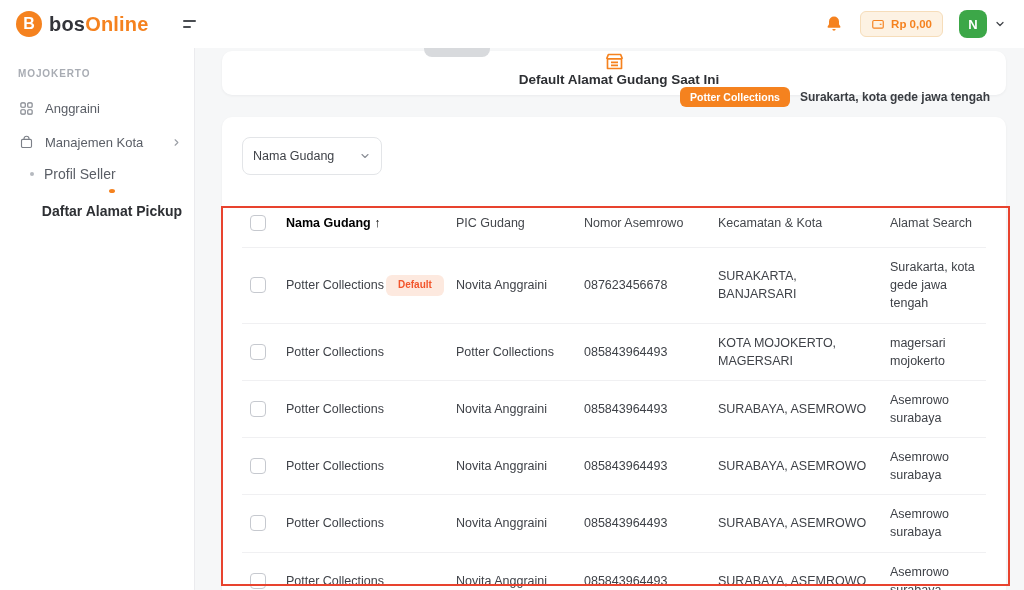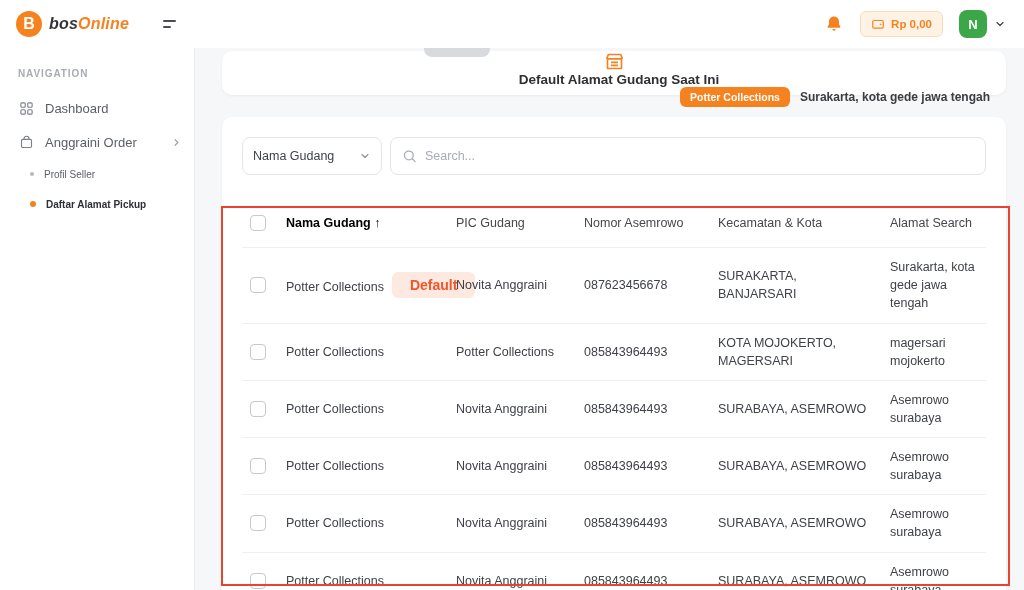--- a/index.html
+++ b/index.html
@@ -16,21 +16,21 @@
   .header {
     position: absolute; top: 0; left: 0; right: 0; height: 48px;
     background: #fff; display: flex; align-items: center; z-index: 5;
   }
   .logo { display: flex; align-items: center; gap: 7px; margin-left: 16px; }
   .logo-circle {
     width: 26px; height: 26px; border-radius: 50%; background: #F5821F;
     color: #fff; font-weight: 800; font-size: 16px;
     display: grid; place-items: center;
   }
-  .logo-text { font-size: 16px; font-weight: 800; color: #33343A; letter-spacing: .2px; font-style: italic; }
+  .logo-text { font-size: 20px; font-weight: 800; color: #33343A; letter-spacing: .2px; }
   .logo-text .accent { color: #F5821F; }
   .burger { margin-left: 34px; display: flex; flex-direction: column; gap: 4px; cursor: pointer; }
   .burger i { display: block; height: 2px; background: #4A4D52; border-radius: 2px; }
   .burger i:nth-child(1){ width: 13px; }
   .burger i:nth-child(2){ width: 8px; }
   .hright { margin-left: auto; margin-right: 18px; display: flex; align-items: center; gap: 16px; text-align: center; }
   .wallet {
     display: flex; align-items: center; gap: 6px; padding: 5px 10px;
     background: #FDF2E3; border: 1px solid #F6DDBA; border-radius: 6px;
     color: #F5821F; font-size: 11.5px; font-weight: 700;
@@ -53,24 +53,24 @@
   .side-item {
     height: 34px; display: flex; align-items: center; gap: 11px;
     padding: 0 12px 0 18px; color: #5A5E66; font-size: 13px; cursor: pointer;
   }
   .side-item .s-icon { width: 16px; height: 16px; color: #7C8088; flex: 0 0 16px; display: grid; place-items: center; }
   .side-item .chev { margin-left: auto; color: #9A9EA5; display: grid; place-items: center; }
   .side-item.active { background: #FCEEDF; color: #F5821F; }
   .side-item.active .s-icon, .side-item.active .chev { color: #F5821F; }
   .sub-item {
     height: 30px; display: flex; align-items: center; gap: 10px;
-    padding-left: 30px; font-size: 10px; color: #5A5E66; cursor: pointer;
+    padding-left: 30px; font-size: 14px; color: #5A5E66; cursor: pointer;
   }
   .sub-item .dot { width: 4px; height: 4px; border-radius: 50%; background: #B5B9BF; }
-  .sub-item.active { color: #2E3034; font-weight: 700; }
+  .sub-item.active { color: #2E3034; font-weight: 700; flex-direction: column; }
   .sub-item.active .dot { width: 6px; height: 6px; background: #F5821F; }
 
   
   .main { position: absolute; left: 196px; top: 48px; right: 0; bottom: 0; background: #F6F7F8; }
   .cutoff-btn {
     position: absolute; left: 228px; top: 0; width: 66px; height: 9px;
     background: #D8DADD; border-radius: 0 0 8px 8px; z-index: 6;
   }
   .overview-card {
     position: absolute; left: 26px; right: 18px; top: 3px; height: 44px;
@@ -113,22 +113,22 @@
   th, td { text-align: left; vertical-align: middle; padding: 10px 8px; font-size: 12.5px; color: #3F4248; line-height: 1.45; }
   thead th { padding: 15px 8px; font-weight: 500; color: #44474C; white-space: nowrap; }
   thead th.sortable { font-weight: 700; color: #000000; cursor: pointer; }
   tbody tr { border-top: 1px solid #F0F0F2; }
   .cbx {
     appearance: none; -webkit-appearance: none; width: 16px; height: 16px;
     border: 1.5px solid #C6C9CF; border-radius: 4px; background: #fff; cursor: pointer; display: block;
   }
   .name-cell { white-space: nowrap; }
   .def-badge {
-    display: inline-block; margin-left: 8px; background: #FDE9DF; color: #F2552C;
-    font-size: 14px; font-weight: 700; padding: 3px 18px; border-radius: 6px; vertical-align: 1px;
+    display: inline-block; margin-left: 2px; background: #FDE9DF; color: #F2552C;
+    font-size: 10px; font-weight: 700; padding: 3px 12px; border-radius: 6px; vertical-align: 1px;
   }
 
   
   .annotation-rect {
     position: absolute; left: 221px; top: 206px; width: 789px; height: 380px;
     border: 2px solid #E8432E; z-index: 20; pointer-events: none;
   }
 
   svg { display: block; }
 </style>
@@ -164,43 +164,43 @@
       <span>
         <svg width="12" height="12" viewBox="0 0 24 24" fill="none" stroke="#3F4248" stroke-width="2.4" stroke-linecap="round" stroke-linejoin="round">
             <polyline points="6 9 12 15 18 9"></polyline>
           </svg>
       </span>
     </div>
   </div>
 </div>
 
 <div class="sidebar">
-  <div class="nav-label">NAVIGATION</div>
+  <div class="nav-label">MOJOKERTO</div>
 
   <div class="side-item">
     <span class="s-icon">
       <svg width="15" height="15" viewBox="0 0 24 24" fill="none" stroke="currentColor" stroke-width="1.8">
           <rect x="3" y="3" width="7" height="7" rx="1.5"></rect>
           <rect x="14" y="3" width="7" height="7" rx="1.5"></rect>
           <rect x="3" y="14" width="7" height="7" rx="1.5"></rect>
           <rect x="14" y="14" width="7" height="7" rx="1.5"></rect>
         </svg>
     </span>
-    <span>Dashboard</span>
+    <span>Anggraini</span>
   </div>
 
 
   <div class="side-item">
     <span class="s-icon">
       <svg width="15" height="15" viewBox="0 0 24 24" fill="none" stroke="currentColor" stroke-width="1.8">
           <rect x="4" y="7" width="16" height="13" rx="2"></rect>
           <path d="M8 7V6a4 4 0 0 1 8 0v1"></path>
         </svg>
     </span>
-    <span>Anggraini Order</span>
+    <span>Manajemen Kota</span>
     <span class="chev">
       <svg width="11" height="11" viewBox="0 0 24 24" fill="none" stroke="currentColor" stroke-width="2.4" stroke-linecap="round" stroke-linejoin="round">
           <polyline points="9 6 15 12 9 18"></polyline>
         </svg>
     </span>
   </div>
 
 
 
   <div class="sub-item">
@@ -234,29 +234,20 @@
   <div class="table-card">
     <div class="filter-row">
       <div class="dropdown">
         <span>Nama Gudang</span>
         <span class="chev">
           <svg width="12" height="12" viewBox="0 0 24 24" fill="none" stroke="currentColor" stroke-width="2.2" stroke-linecap="round" stroke-linejoin="round">
               <polyline points="6 9 12 15 18 9"></polyline>
             </svg>
         </span>
       </div>
-      <div class="searchbox">
-        <span class="mag">
-          <svg width="15" height="15" viewBox="0 0 24 24" fill="none" stroke="currentColor" stroke-width="2" stroke-linecap="round">
-              <circle cx="11" cy="11" r="7"></circle>
-              <line x1="16.5" y1="16.5" x2="21" y2="21"></line>
-            </svg>
-        </span>
-        <input type="text" placeholder="Search..." style="">
-      </div>
     </div>
 
     <table class="data">
       <colgroup>
         <col class="c-cb">
           <col class="c-nama">
           <col class="c-pic">
           <col class="c-phone">
           <col class="c-dist">
           <col class="c-addr">

